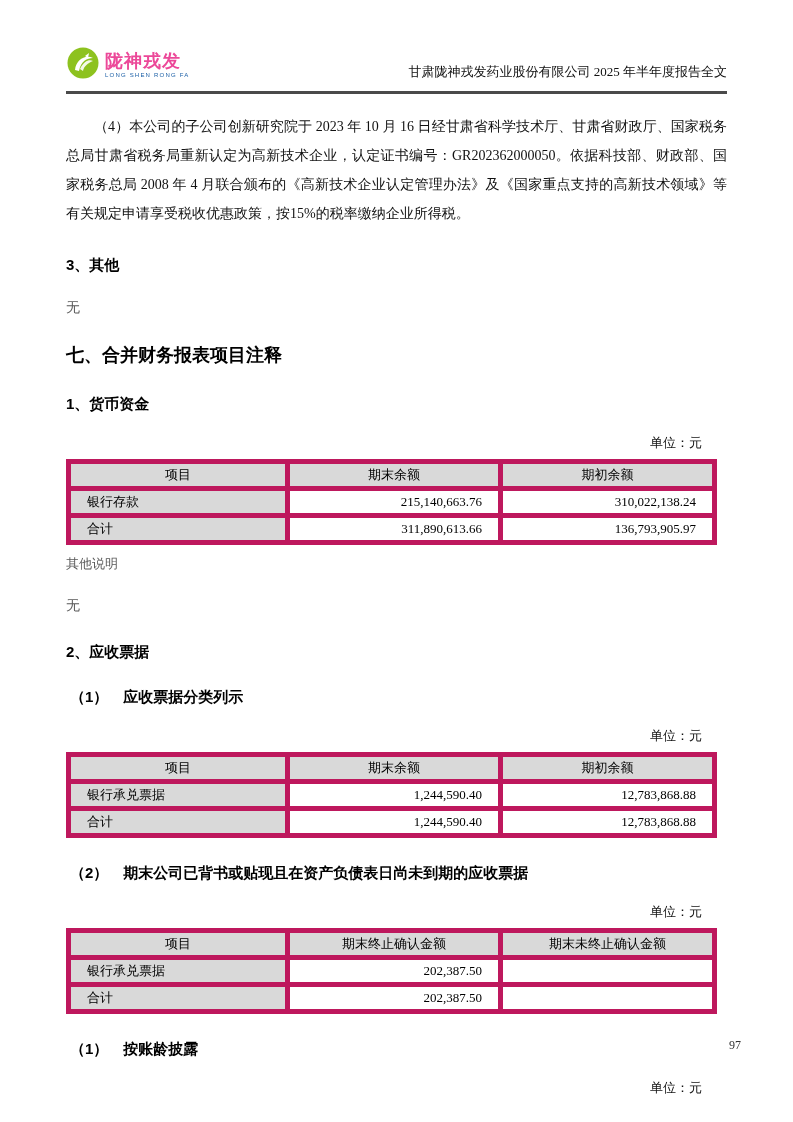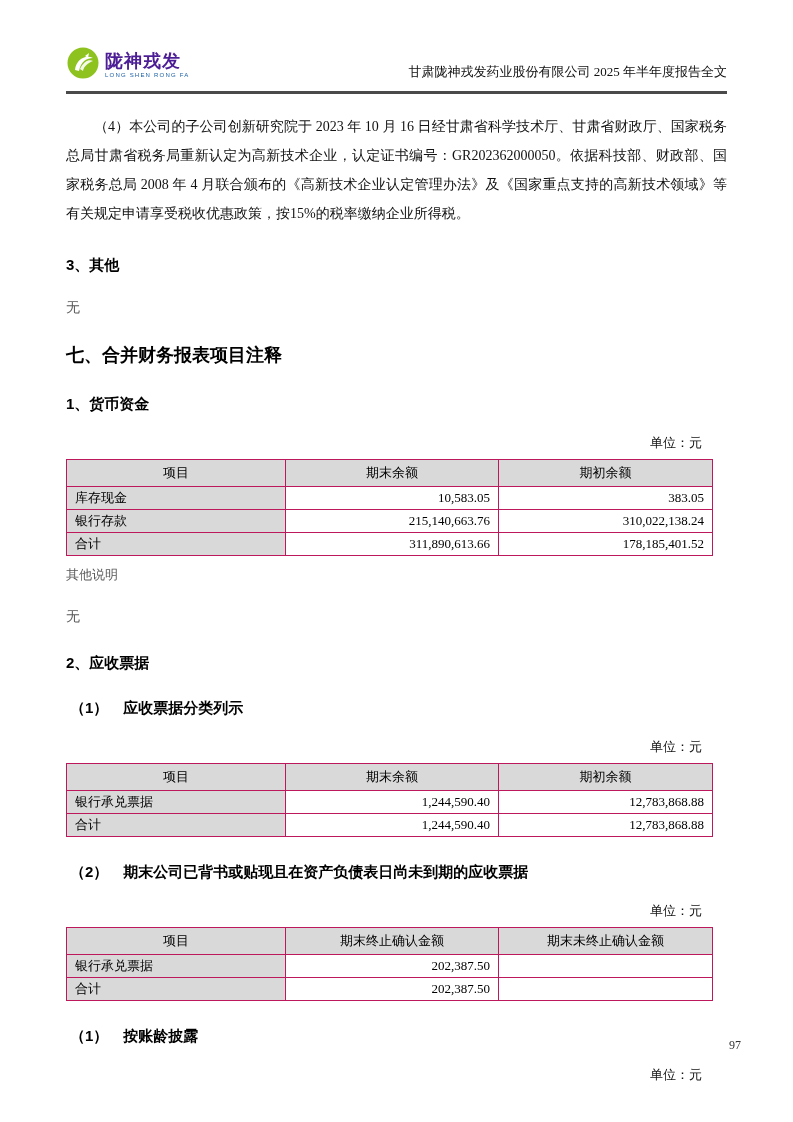--- a/index.html
+++ b/index.html
@@ -16,21 +16,21 @@
   
   .header{
     display:flex;justify-content:space-between;align-items:flex-end;
     padding-bottom:7px;
     border-bottom:3px solid #4a4a4a;
   }
   .logo{display:flex;align-items:center;gap:5px;}
   .logo-textwrap{display:flex;flex-direction:column;line-height:1;}
   .logo-cn{
     font-family:"Liberation Sans","DejaVu Sans",sans-serif;
-    font-weight:bold;font-size:18px;color:#4c1d95;letter-spacing:1px;
+    font-weight:bold;font-size:18px;color:#ec4899;letter-spacing:1px;
   }
   .logo-en{
     font-family:"Liberation Sans","DejaVu Sans",sans-serif;
     font-size:6px;color:#1b5fa6;letter-spacing:1.2px;margin-top:2px;
   }
   .doc-title{font-size:13px;color:#111;padding-bottom:3px;}
   
   .para{
     margin:18px 0 0 0;
     font-size:14px;line-height:29px;
@@ -69,22 +69,22 @@
   
   table.fin{
     width:646px;border-collapse:collapse;table-layout:fixed;
     margin-top:7px;
     font-size:13px;color:#000;
   }
   table.fin col.c1{width:219px;}
   table.fin col.c2{width:213px;}
   table.fin col.c3{width:214px;}
   table.fin th,table.fin td{
-    border:1px solid #be185d;
-    padding:2px 8px;
+    border:5px solid #be185d;
+    padding:2px 16px;
     box-sizing:border-box;
     overflow:hidden;white-space:nowrap;
   }
   table.fin th{
     background:#d9d9d9;font-weight:normal;text-align:center;height:27px;
   }
   table.fin td{height:23px;}
   table.fin td.label{background:#d9d9d9;text-align:left;}
   table.fin td.num{text-align:right;background:#fff;}
   
@@ -134,33 +134,28 @@
       </colgroup>
     <thead>
       <tr>
         <th>项目</th>
         <th>期末余额</th>
         <th>期初余额</th>
       </tr>
     </thead>
     <tbody>
       <tr>
-        <td class="label">库存现金</td>
-        <td class="num">10,583.05</td>
-        <td class="num">383.05</td>
-      </tr>
-      <tr>
         <td class="label">银行存款</td>
         <td class="num">215,140,663.76</td>
         <td class="num">310,022,138.24</td>
       </tr>
       <tr>
         <td class="label">合计</td>
         <td class="num">311,890,613.66</td>
-        <td class="num">178,185,401.52</td>
+        <td class="num">136,793,905.97</td>
       </tr>
     </tbody>
   </table>
 
   <div class="note-label">其他说明</div>
   <div class="plain">无</div>
 
   <div class="h-mid">2、应收票据</div>
   <div class="h-sub">（1）　应收票据分类列示</div>
   <div class="unit">单位：元</div>

